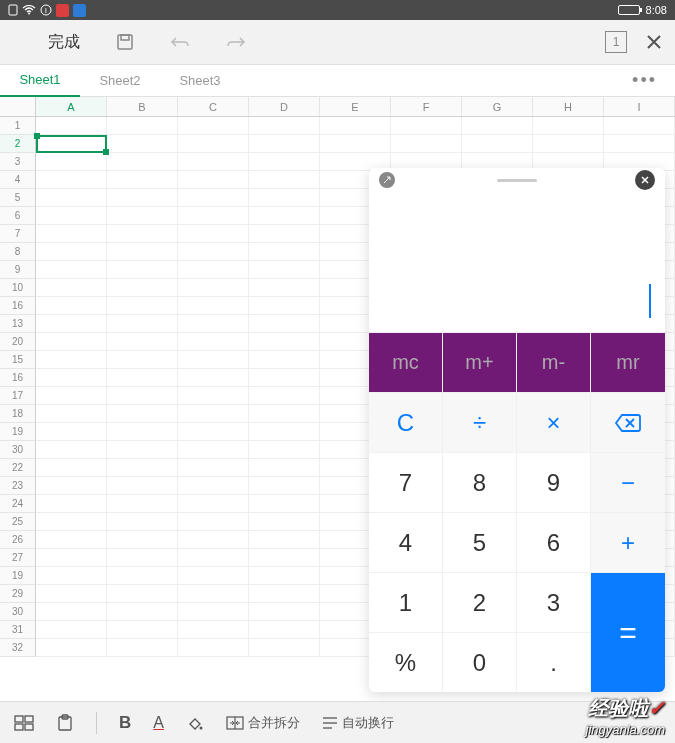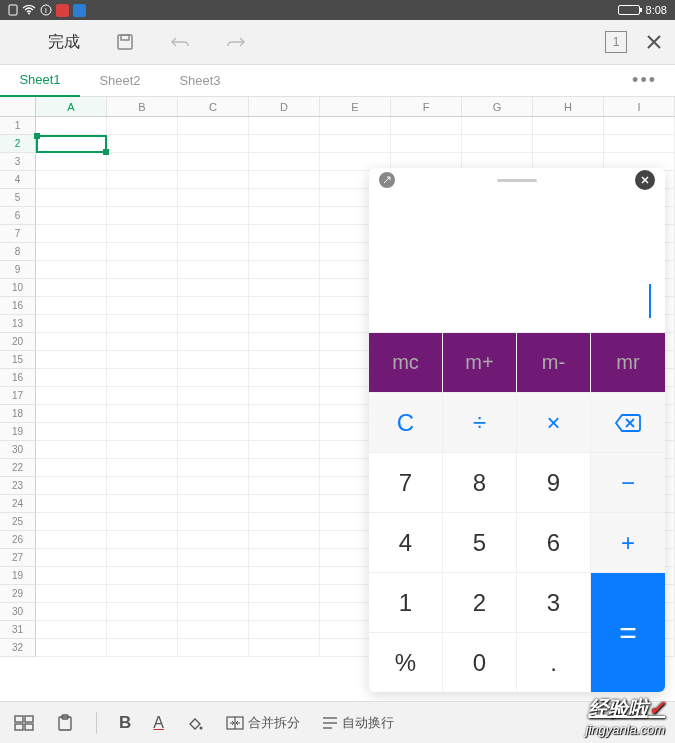--- a/index.html
+++ b/index.html
@@ -64,21 +64,21 @@
 .calc-eq { background: #0a7cff; color: #fff; grid-row: span 2; height: auto; font-size: 30px; }
 
 
 .bottom-bar { position: absolute; bottom: 0; left: 0; right: 0; height: 42px; background: #f2f2f2; border-top: 1px solid #ddd; display: flex; align-items: center; padding: 0 14px; gap: 22px; }
 .bb-icon { color: #555; display: inline-flex; align-items: center; font-size: 14px; }
 .bb-divider { width: 1px; height: 22px; background: #ccc; }
 .bb-label { font-size: 13px; color: #555; margin-left: 4px; }
 
 
 .watermark { position: absolute; right: 10px; bottom: 6px; text-align: right; font-style: italic; pointer-events: none; }
-.wm-main { font-size: 20px; color: #fff; font-weight: bold; text-shadow: 0 0 3px #000, 1px 1px 2px #000; text-decoration: underline; }
+.wm-main { font-size: 20px; color: #fff; font-weight: bold; text-shadow: 0 0 3px #000, 1px 1px 2px #000; }
 .wm-check { color: #e03030; }
 .wm-sub { font-size: 13px; color: #fff; text-shadow: 0 0 2px #000, 1px 1px 1px #000; }
 
 svg { display: block; }
 </style>
 </head>
 <body>
 
 <div class="status-bar">
   <div class="status-left">

